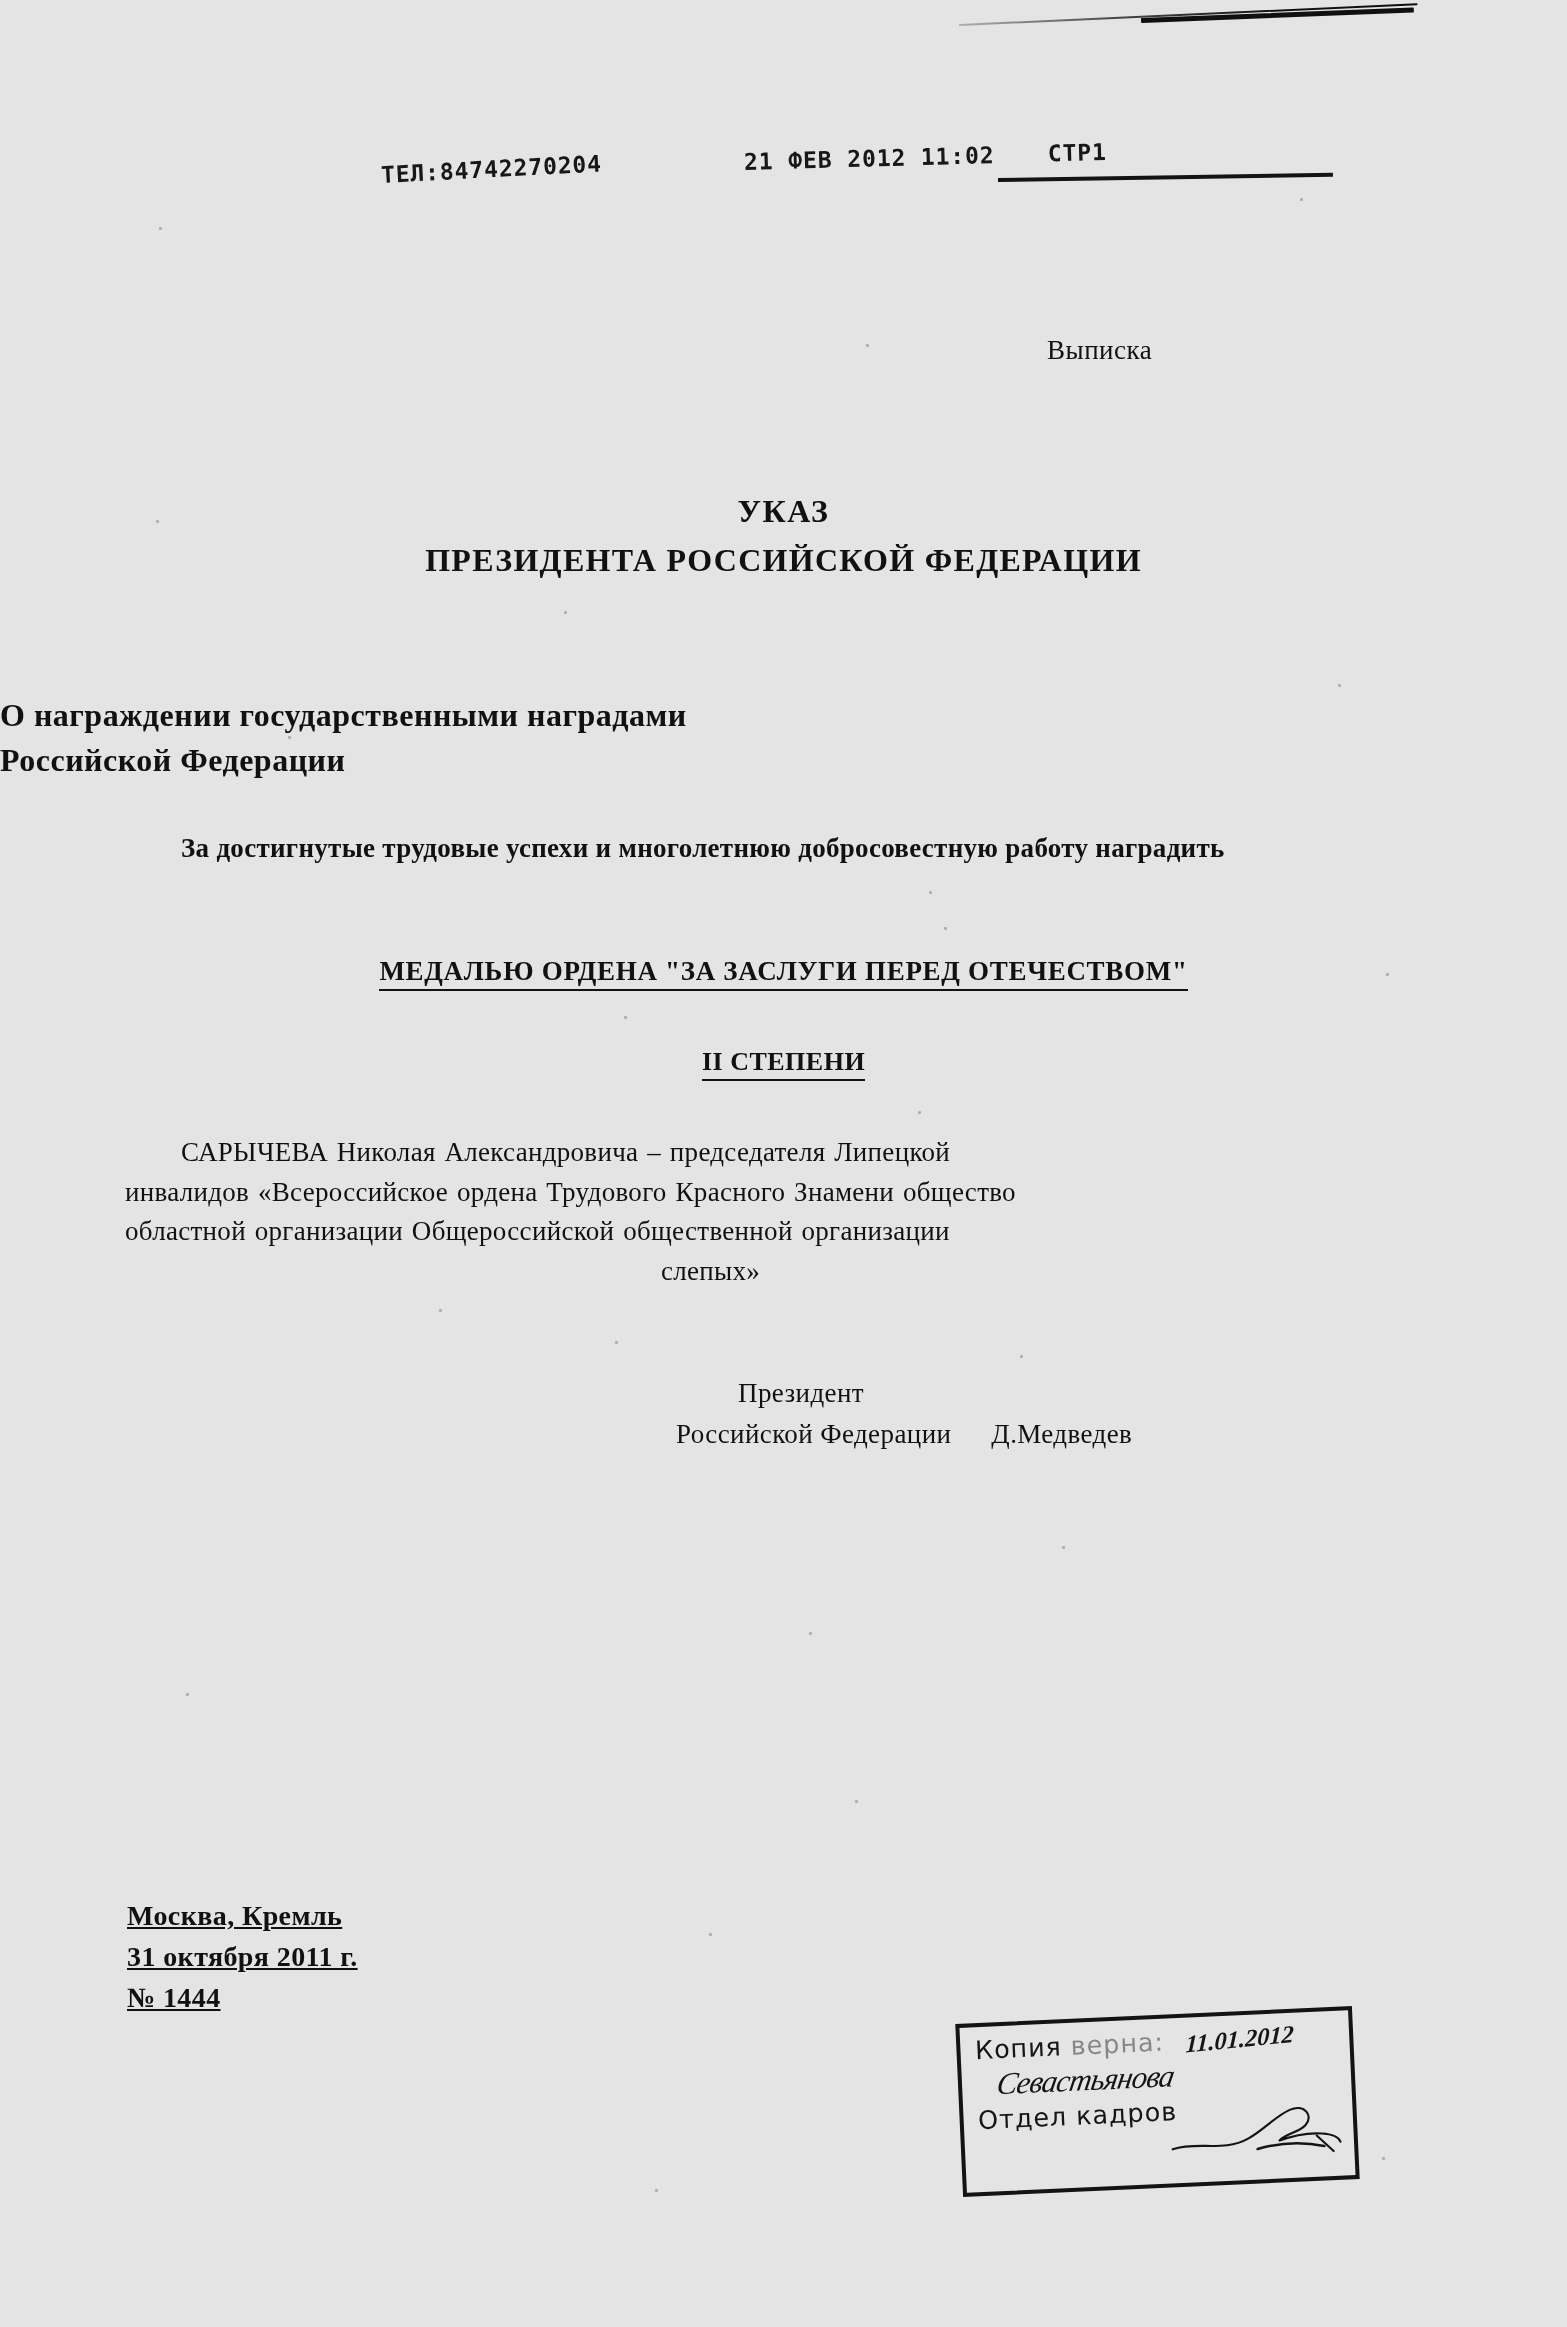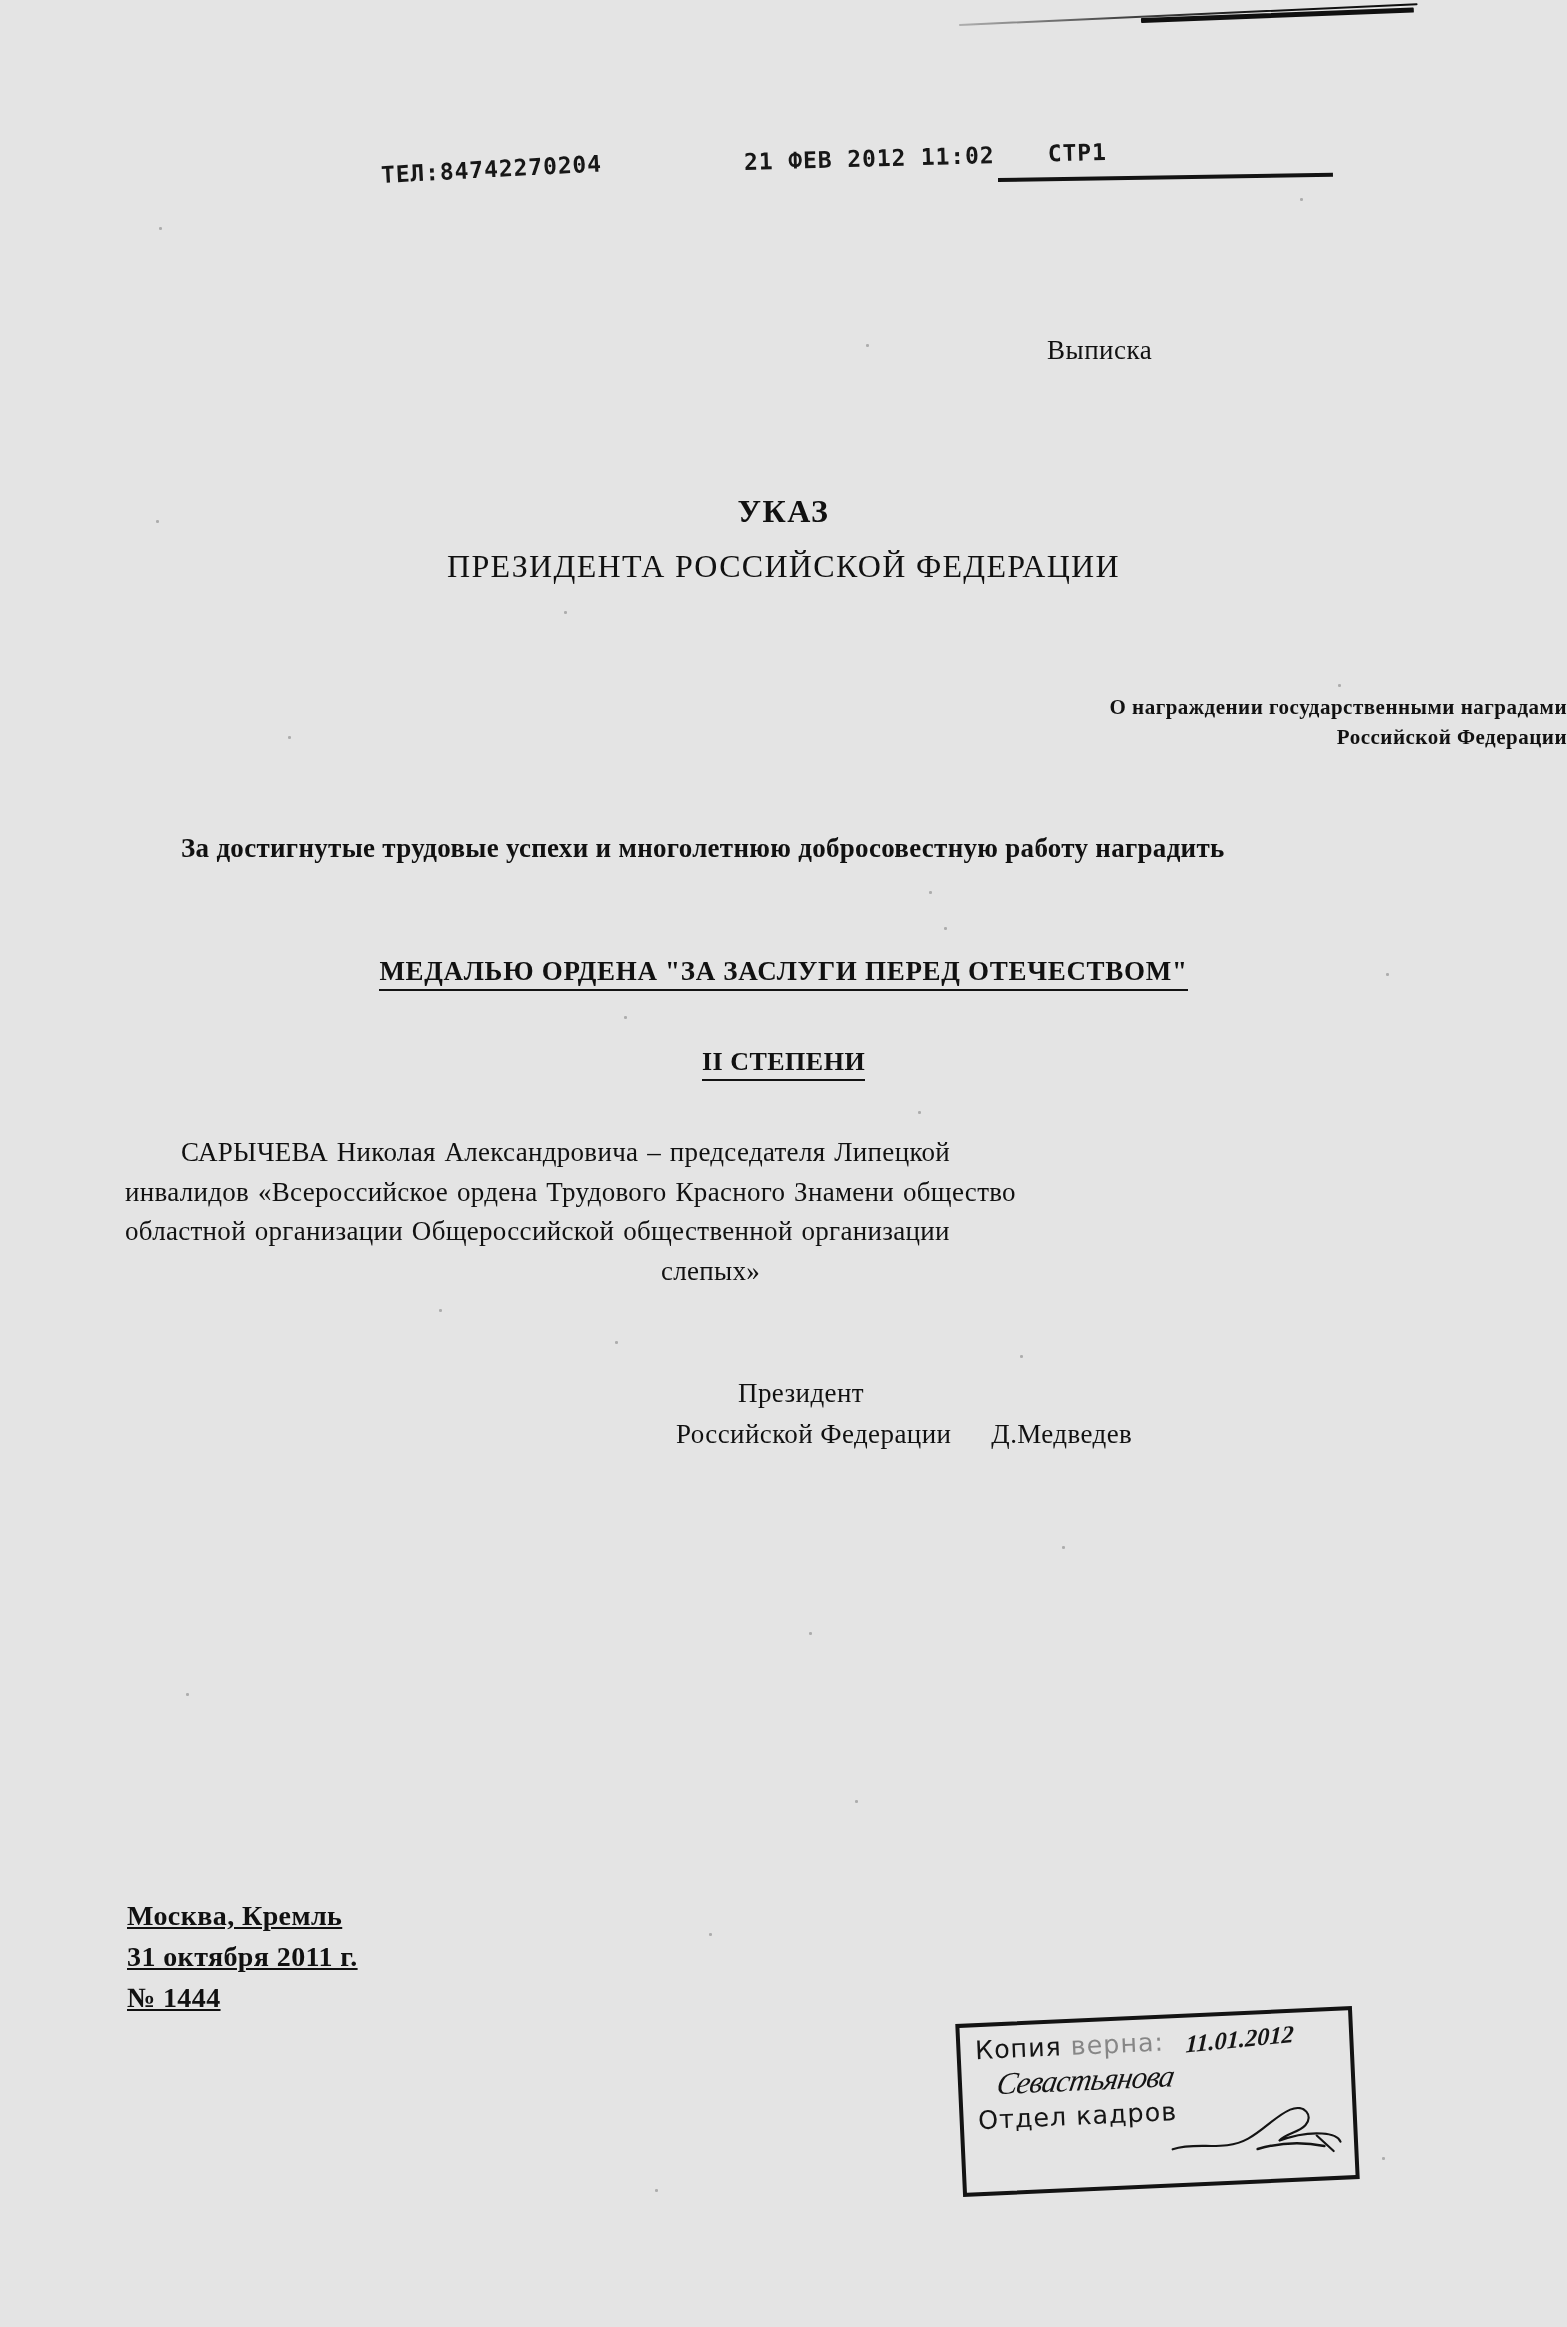--- a/index.html
+++ b/index.html
@@ -102,32 +102,32 @@
     top: 493px;
     text-align: center;
   }
   .title-main {
     font-size: 32px;
     font-weight: 700;
     letter-spacing: 1.5px;
   }
   .title-sub {
     font-size: 32px;
-    font-weight: 400;
+    font-weight: 700;
     letter-spacing: 1.3px;
-    margin-top: 18px;
+    margin-top: 12px;
   }
 
   .subject-block {
     position: absolute;
     left: 0;
     right: 0;
     top: 693px;
-    text-align: right;
-    font-size: 21px;
+    text-align: left;
+    font-size: 32px;
     font-weight: 700;
     line-height: 1.42;
     letter-spacing: 0.5px;
   }
 
   .body-text {
     position: absolute;
     left: 125px;
     width: 1171px;
     text-align: justify;

